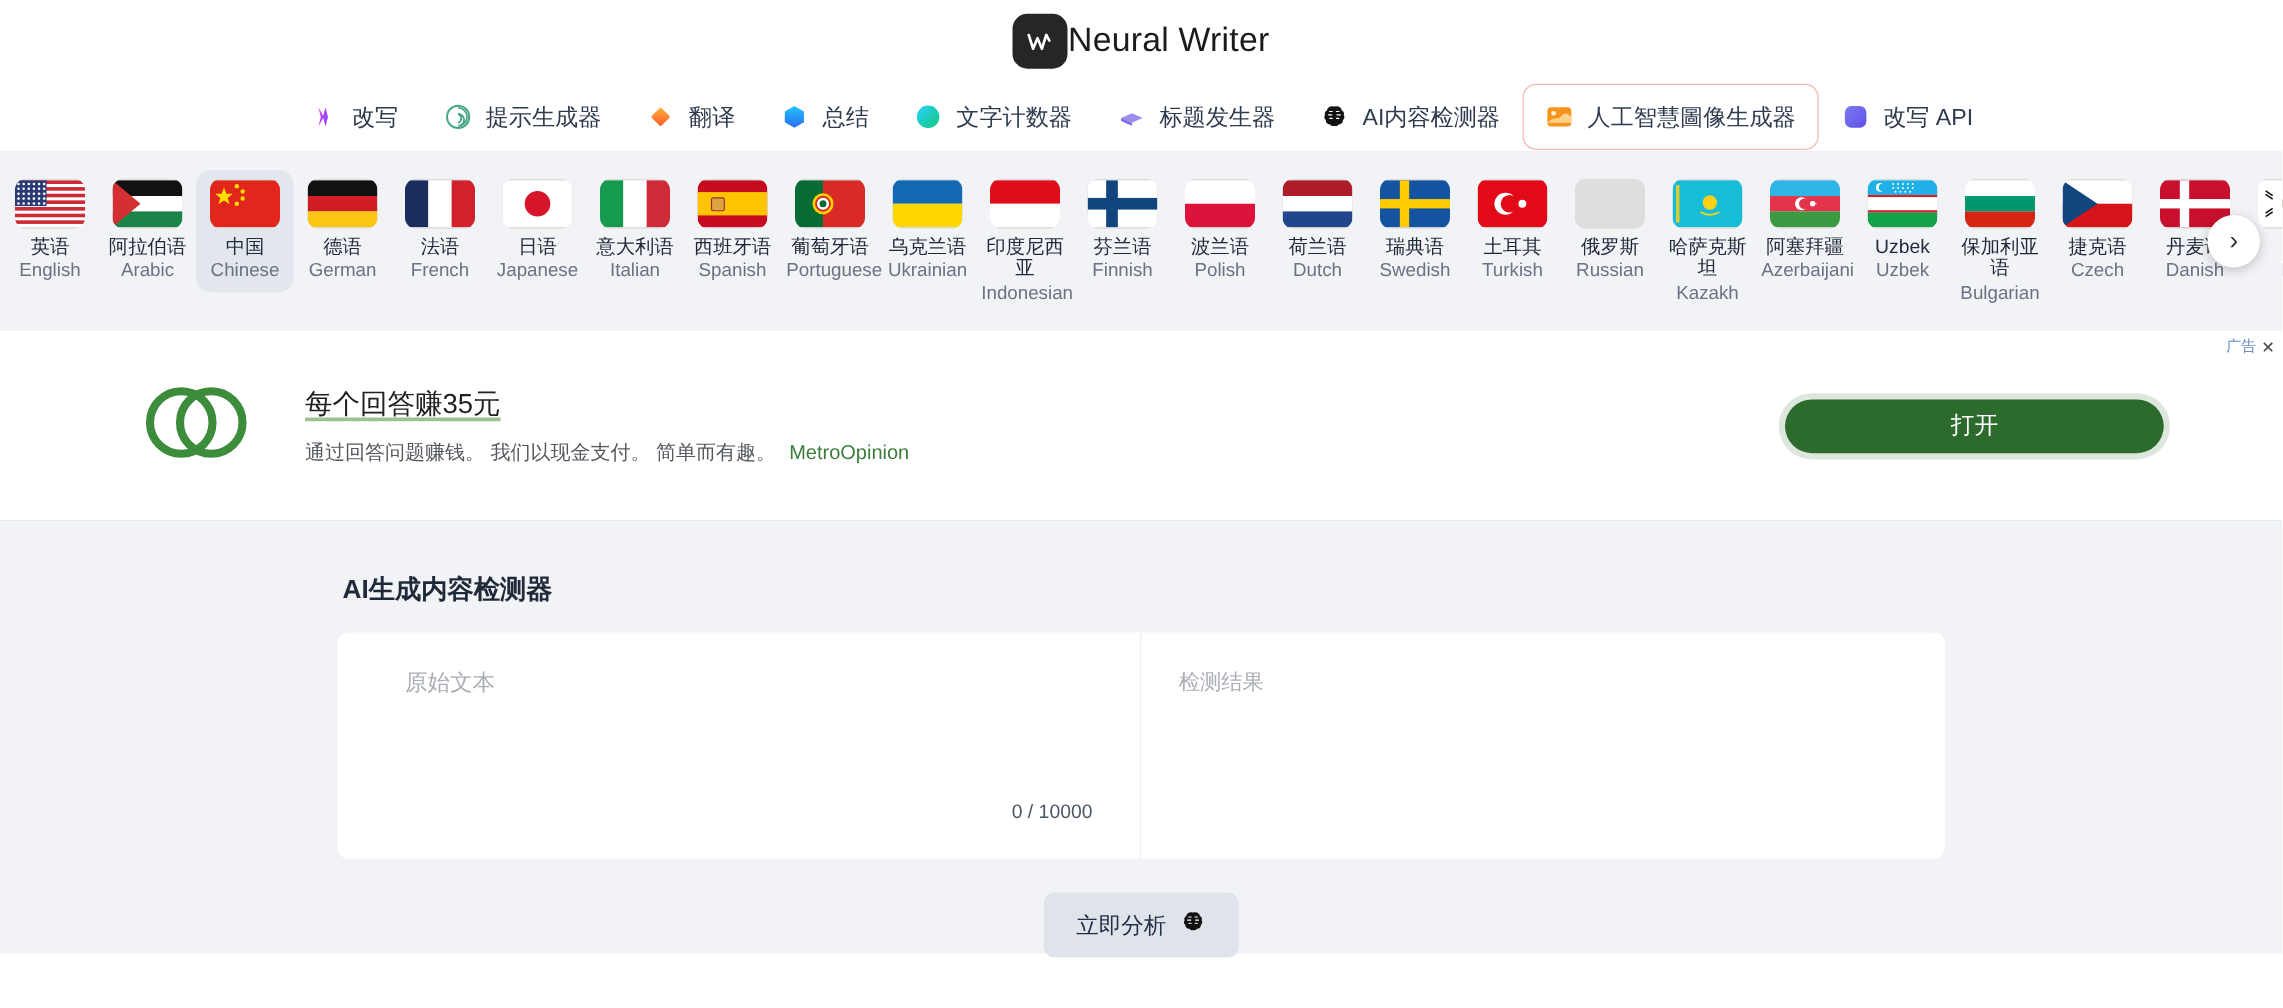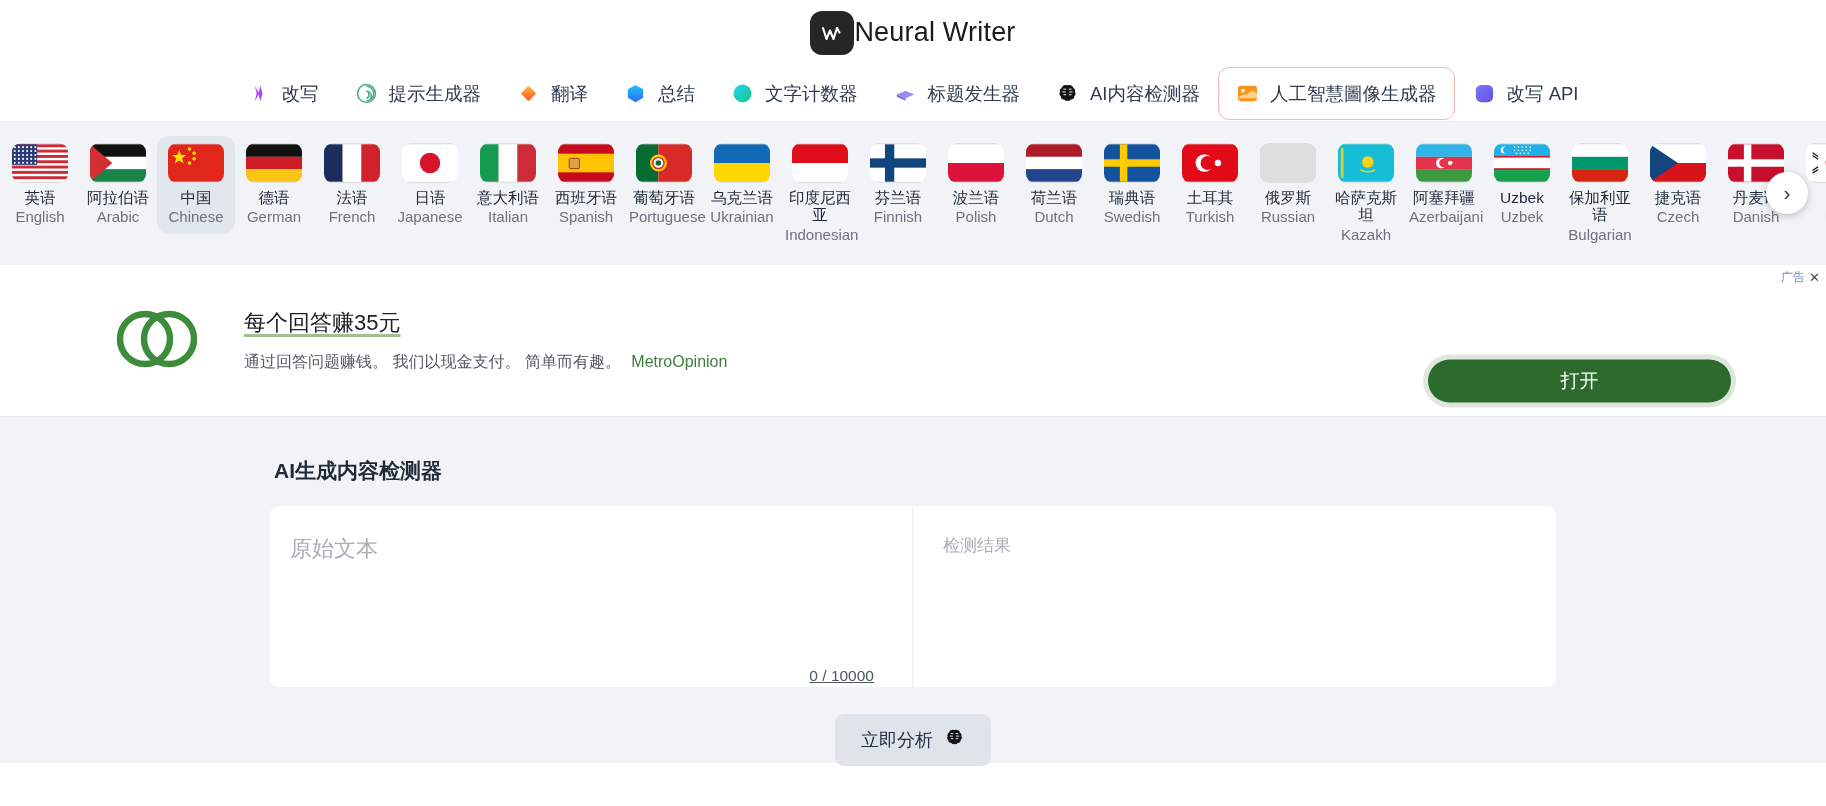--- a/index.html
+++ b/index.html
@@ -116,21 +116,20 @@
   .ad-desc { margin-top: 14px; font-size: 16px; color: #55595e; }
   .ad-brand { color: #3c7d3c; margin-left: 6px; }
   .ad-cta {
     position: absolute; right: 95px; top: 50%; transform: translateY(-50%);
     width: 303px; height: 43px;
     background: #2d6b2d; color: #ffffff;
     border: none; border-radius: 22px;
     font-size: 19px; cursor: pointer;
     box-shadow: 0 0 0 5px rgba(45,107,45,.16);
     font-family: inherit;
-    margin-top: 40px;
   }
 
   
   .main {
     background: #f1f3f7;
     height: 346px;
     padding: 40px 0 0 0;
   }
   .main-inner { width: 1286px; margin: 0 auto; }
   .main-title { font-size: 21px; color: #1f2937; font-weight: 700; margin: 0 0 21px 4px; }
@@ -139,28 +138,29 @@
     display: flex;
     background: #ffffff;
     border-radius: 9px;
     height: 181px;
     overflow: hidden;
   }
   .panel { flex: 1 1 50%; position: relative; padding: 28px 30px; }
   .panel.left { border-right: 1px solid #eceef2; }
   .panel-ph { font-size: 17px; color: #a9adb4; }
   .counter {
-    position: absolute; right: 38px; bottom: 2px;
-    font-size: 15.5px; color: #4b5563; text-decoration: underline;
+    position: absolute; right: 38px; bottom: 28px;
+    font-size: 15.5px; color: #4b5563;
   }
   .textarea-fake {
     position: absolute; inset: 0; width: 100%; height: 100%;
     border: none; outline: none; resize: none; background: transparent;
-    padding: 28px 20px; font-size: 22px; color: #1f2937;
+    padding: 28px 30px; font-size: 18px; color: #1f2937;
     font-family: inherit;
+    margin-left: 24px;
   }
   .textarea-fake::placeholder { color: #a9adb4; }
 
   .analyze-row { display: flex; justify-content: center; margin-top: 27px; }
   .analyze-btn {
     display: flex; align-items: center; gap: 11px;
     background: #dfe3ea; color: #243045;
     border: none; border-radius: 9px;
     padding: 13px 26px; font-size: 18px; cursor: pointer;
     font-family: inherit;

